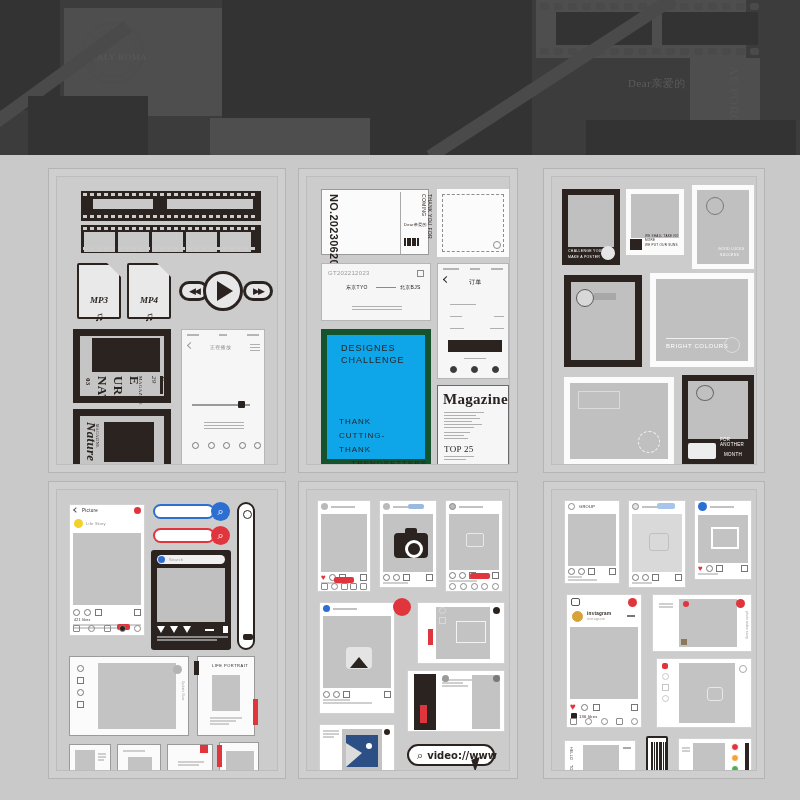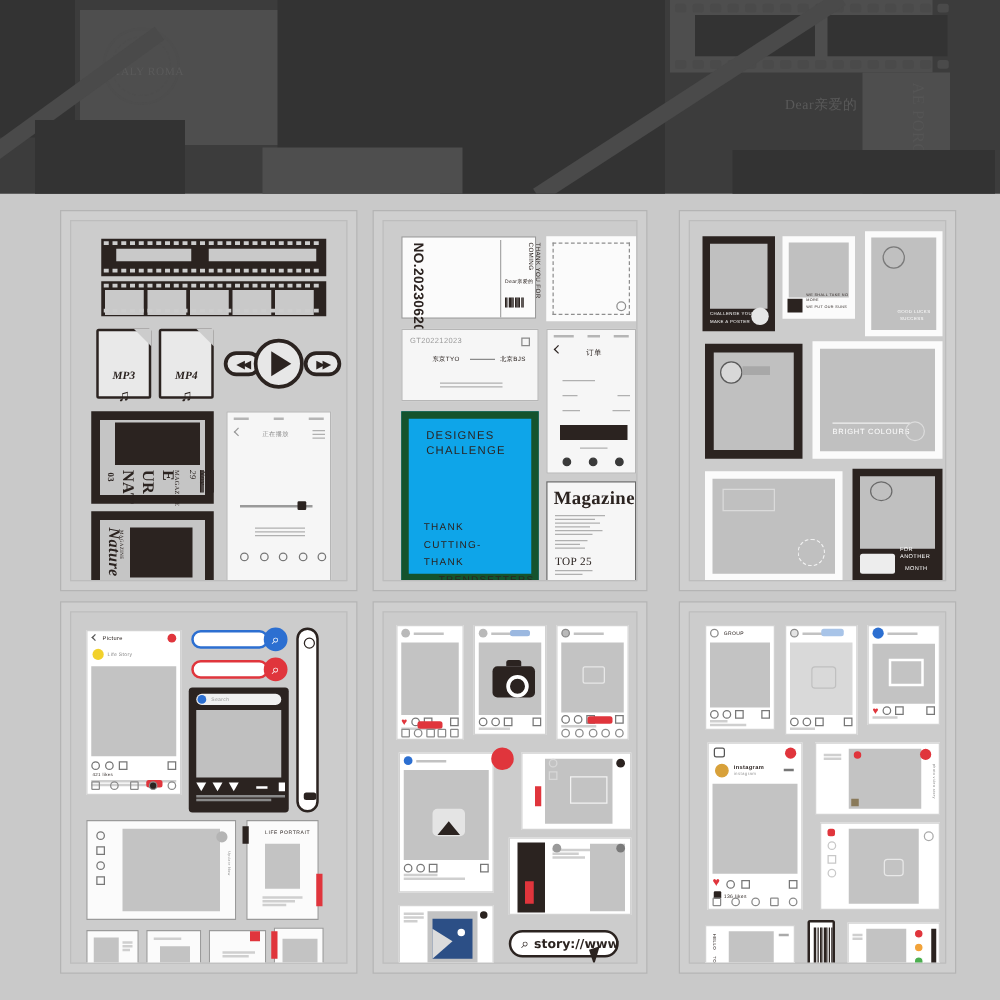--- a/index.html
+++ b/index.html
@@ -888,21 +888,21 @@
           <div class="sc-lines" style="left:3px;top:5px;width:16px;">
               <i></i>
               <i></i>
               <i style="width:70%"></i>
             </div>
           <div class="st" style="right:4px;top:4px;width:6px;height:6px;border-radius:50%;background:#2b2320;"></div>
         </div>
 
         <div class="url-pill" style="left:100px;top:254px;width:88px;height:22px;">
           <span style="font-size:11px;color:#2b2320;">⌕</span>
-          <span class="url-text">story://www</span>
+          <span class="url-text">video://www</span>
         </div>
         <div class="cursor" style="left:166px;top:268px;"></div>
       </div>
     </div>
 
     <div class="sheet w3 h2">
       <div class="sheet-inner">
 
         <div class="sc" style="left:12px;top:10px;width:56px;height:84px;">
           <div class="sc-head">

